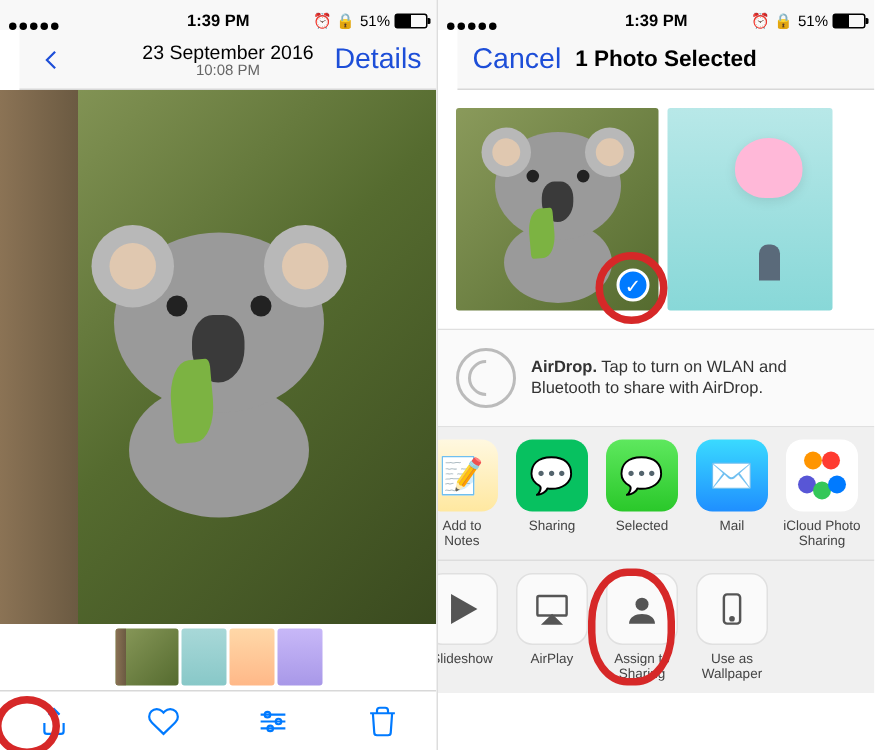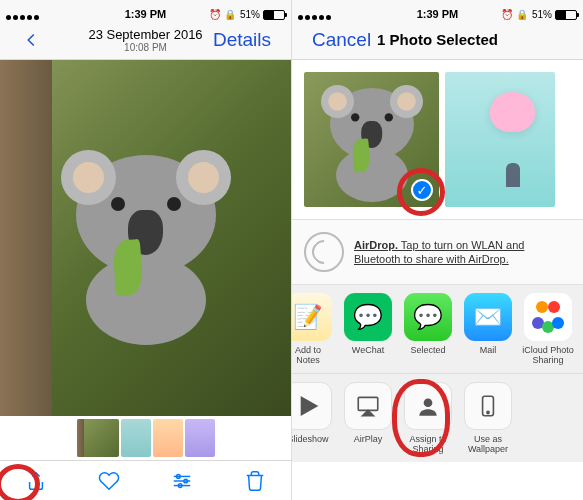--- a/index.html
+++ b/index.html
@@ -11,21 +11,21 @@
 .status { height: 20px; background: #f8f8f8; display: flex; align-items: flex-end; justify-content: space-between; padding: 0 6px; font-size: 11px; color: #000; }
 .status .dots { display: flex; gap: 2px; align-items: center; }
 .status .dots span { width: 5px; height: 5px; border-radius: 50%; background: #000; }
 .status .clock { position: absolute; left: 50%; transform: translateX(-50%); font-weight: 600; }
 .status .right { display: flex; align-items: center; gap: 3px; font-size: 10px; }
 .status .battery { width: 22px; height: 10px; border: 1px solid #000; border-radius: 2px; position: relative; }
 .status .battery::after { content: ''; position: absolute; right: -3px; top: 2px; width: 2px; height: 4px; background: #000; border-radius: 0 1px 1px 0; }
 .status .battery .fill { background: #000; height: 100%; width: 51%; }
 
 
-.nav { height: 40px; background: #f8f8f8; border-bottom: 1px solid #d8d8d8; display: flex; align-items: center; justify-content: space-between; padding: 0 20px; position: relative; }
+.nav { height: 40px; background: #f8f8f8; border-bottom: 1px solid #d8d8d8; display: flex; align-items: center; justify-content: space-between; padding: 0 10px; position: relative; margin-left: 13px; }
 .nav .title { position: absolute; left: 50%; transform: translateX(-50%); text-align: center; font-size: 13px; color: #000; }
 .nav .title .sub { font-size: 10px; color: #666; display: block; }
 .nav .btn { color: #1d4ed8; font-size: 19px; }
 .nav .back { display: flex; align-items: center; }
 
 
 .photo-area { flex: 1; display: flex; align-items: center; justify-content: center; background: #fff; overflow: hidden; position: relative; }
 .koala { width: 100%; height: 100%; background: linear-gradient(135deg, #8a9a5b 0%, #556b2f 50%, #3a4a1f 100%); position: relative; overflow: hidden; }
 .koala::before { content: ''; position: absolute; left: 0; top: 0; width: 18%; height: 100%; background: linear-gradient(90deg, #8b7355 0%, #6b5a42 100%); }
 .koala-body { position: absolute; left: 50%; top: 52%; transform: translate(-50%,-50%); width: 180px; height: 200px; }
@@ -63,21 +63,21 @@
 .sel-thumb { width: 135px; height: 135px; position: relative; border-radius: 2px; overflow: hidden; }
 .sel-thumb.koala-sm { background: linear-gradient(135deg,#8a9a5b,#556b2f); }
 .sel-thumb.balloon { background: linear-gradient(#b8e8e8,#88d8d8); position: relative; flex-shrink: 0; width: 110px; }
 .balloon::before { content: ''; position: absolute; top: 20px; right: 20px; width: 45px; height: 40px; background: #ffb8d8; border-radius: 50% 50% 45% 45%; box-shadow: 0 2px 8px rgba(0,0,0,0.1); }
 .balloon::after { content: ''; position: absolute; bottom: 20px; right: 35px; width: 14px; height: 24px; background: #5a6a7a; border-radius: 6px 6px 0 0; }
 .check { position: absolute; bottom: 6px; right: 6px; width: 22px; height: 22px; background: #007aff; border: 2px solid #fff; border-radius: 50%; display: flex; align-items: center; justify-content: center; color: #fff; font-size: 13px; }
 
 .airdrop-row { display: flex; align-items: center; gap: 10px; padding: 12px; border-top: 1px solid #e0e0e0; border-bottom: 1px solid #e0e0e0; background: #fafafa; }
 .airdrop-icon { width: 40px; height: 40px; border: 2px solid #bbb; border-radius: 50%; display: flex; align-items: center; justify-content: center; position: relative; flex-shrink: 0; }
 .airdrop-icon::before { content: ''; width: 20px; height: 20px; border: 2px solid #bbb; border-radius: 50%; border-bottom-color: transparent; border-right-color: transparent; transform: rotate(-45deg); }
-.airdrop-text { font-size: 11px; color: #333; line-height: 1.3; text-decoration: underline; }
+.airdrop-text { font-size: 11px; color: #333; line-height: 1.3; }
 .airdrop-text b { font-weight: 600; }
 
 .app-row { padding: 8px 0; background: #f0f0f0; border-bottom: 1px solid #ddd; overflow: hidden; }
 .app-scroll { display: flex; gap: 8px; padding: 0 8px; }
 .app { width: 52px; text-align: center; font-size: 9px; color: #444; flex-shrink: 0; }
 .app-icon { width: 48px; height: 48px; border-radius: 11px; margin: 0 auto 4px; display: flex; align-items: center; justify-content: center; font-size: 24px; color: #fff; }
 .app-icon.notes { background: linear-gradient(#fff8e0,#ffe8a0); color: #8a7a3a; }
 .app-icon.wechat { background: #07c160; }
 .app-icon.message { background: linear-gradient(#5ee85e,#2ac82a); }
 .app-icon.mail { background: linear-gradient(#3adaff,#1f8fff); }
@@ -244,21 +244,21 @@
   </div>
 
   <div class="app-row">
     <div class="app-scroll" style="margin-left:-18px">
       <div class="app">
         <div class="app-icon notes">📝</div>
         <div>Add to Notes</div>
       </div>
       <div class="app">
         <div class="app-icon wechat">💬</div>
-        <div>WeChat</div>
+        <div>Sharing</div>
       </div>
       <div class="app">
         <div class="app-icon message">💬</div>
         <div>Selected</div>
       </div>
       <div class="app">
         <div class="app-icon mail">✉️</div>
         <div>Mail</div>
       </div>
       <div class="app">

